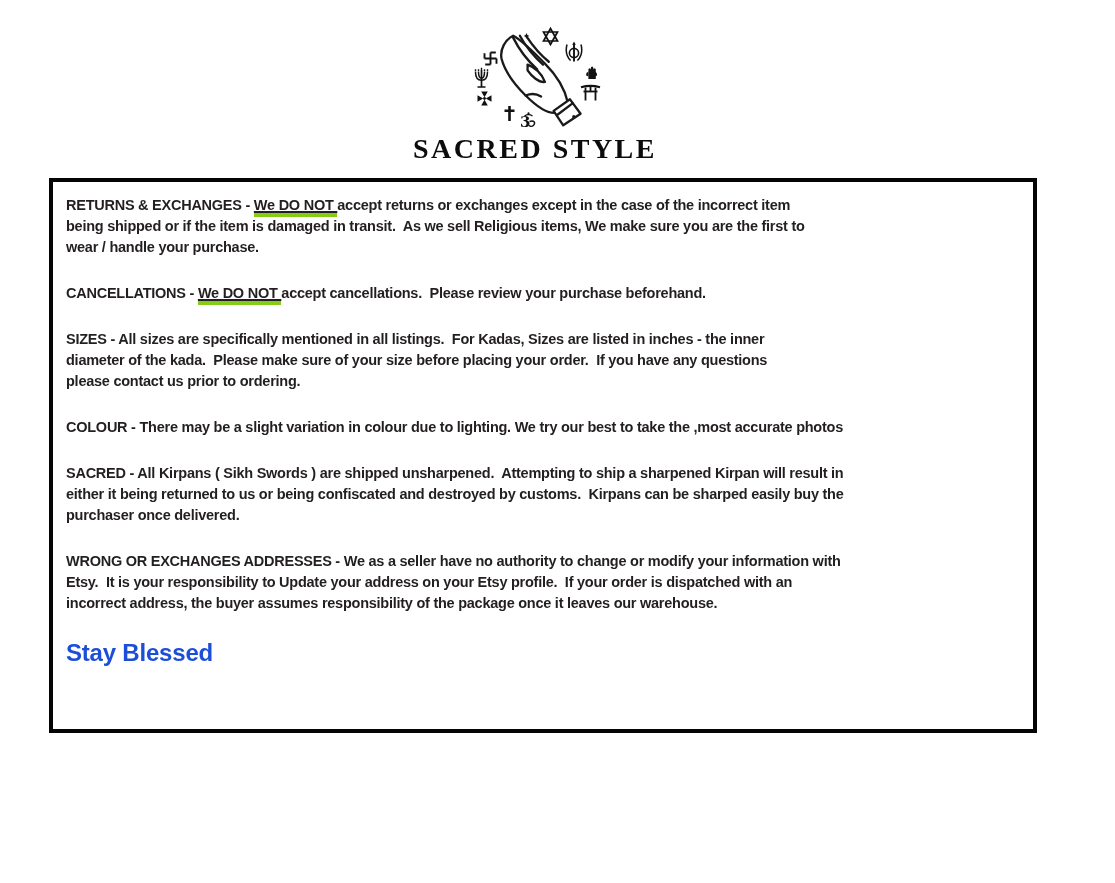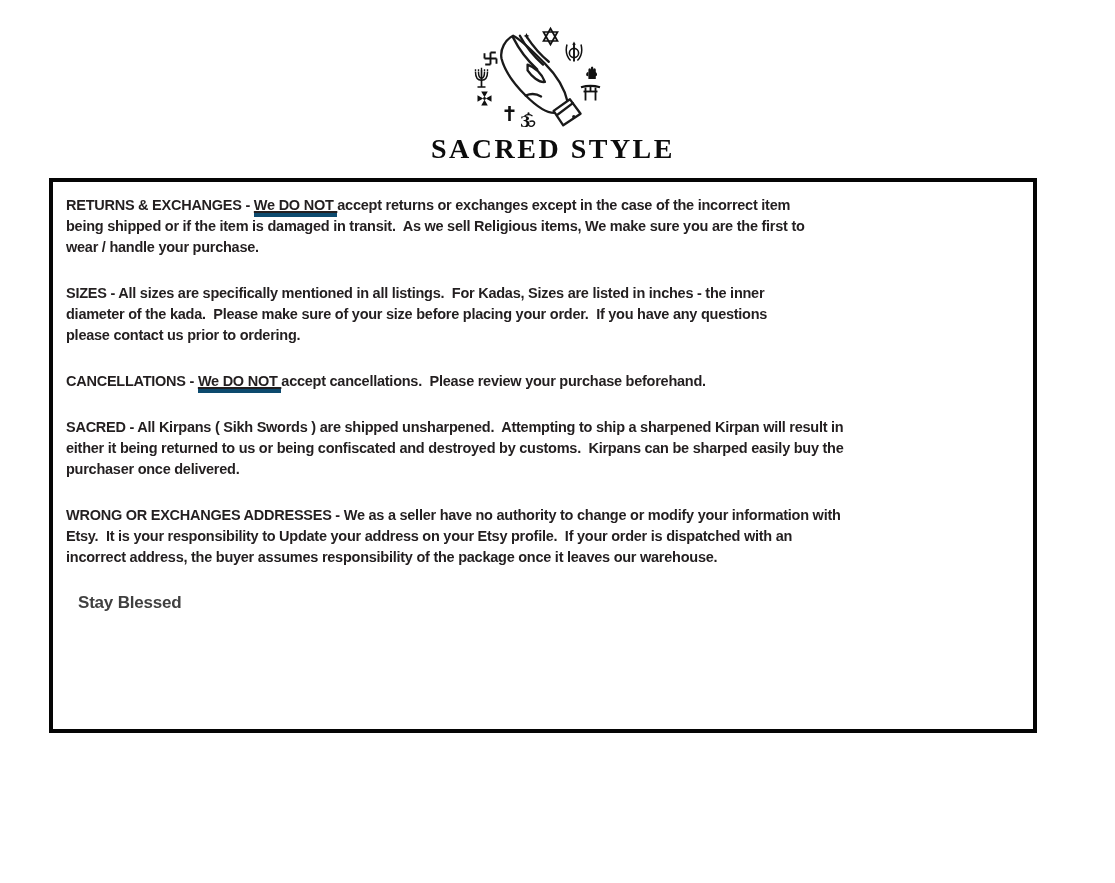--- a/index.html
+++ b/index.html
@@ -7,39 +7,39 @@
     width:1115px;height:883px;position:relative;background:#ffffff;overflow:hidden;
     font-family:"Liberation Sans","DejaVu Sans",sans-serif;color:#231f20;
   }
   
   .logo{position:absolute;left:458px;top:18px;width:190px;height:122px;}
   .logo .sym{position:absolute;z-index:1;line-height:0;}
   .logo .hands{position:absolute;left:22px;top:10px;width:126px;height:106px;z-index:2;}
   .brand{
     position:absolute;top:133px;left:0;width:1070px;text-align:center;
     font-family:"Liberation Serif","DejaVu Serif",serif;font-weight:600;
-    font-size:28px;letter-spacing:2.5px;color:#0c0c0c;padding-left:18px;
+    font-size:28px;letter-spacing:2.5px;color:#0c0c0c;
   }
   
   .policy-box{
     position:absolute;left:49px;top:178px;width:988px;height:555px;
     border:4px solid #050505;box-sizing:border-box;
     padding:13px 8px 0 13px;overflow:hidden;background:#fff;
   }
   .para{
     margin:0 0 25px 0;font-size:14.5px;line-height:21px;font-weight:700;
     letter-spacing:-0.25px;white-space:pre;color:#231f20;
   }
   .em{
     text-decoration:underline;
     text-decoration-thickness:1.5px;
-    border-bottom:4px solid #0c4a6e;
+    border-bottom:4px solid #84cc16;
   }
   .closing{
-    margin:12px;font-size:17px;font-weight:700;letter-spacing:-0.2px;color:#404040;
+    margin:0;font-size:24px;font-weight:700;letter-spacing:-0.2px;color:#1d4ed8;
   }
   svg{display:block;}
 </style>
 </head>
 <body>
 
 <div class="logo">
 
   <span class="sym" style="left:50px;top:8px;">
     <svg width="24" height="24" viewBox="0 0 24 24">
@@ -137,26 +137,27 @@
 </div>
 
 <div class="brand">SACRED STYLE</div>
 
 <div class="policy-box">
 
   <p class="para"><span>RETURNS &amp; EXCHANGES</span><span> - </span><span class="em">We DO NOT </span><span>accept returns or exchanges except in the case of the incorrect item
 being shipped or if the item is damaged in transit.  As we sell Religious items, We make sure you are the first to
 wear / handle your purchase.</span></p>
 
+  <p class="para"><span>CANCELLATIONS</span><span> - </span><span class="em">We DO NOT </span><span>accept cancellations.  Please review your purchase beforehand.</span></p>
+
   <p class="para"><span>SIZES</span><span> - </span><span>All sizes are specifically mentioned in all listings.  For Kadas, Sizes are listed in inches - the inner
 diameter of the kada.  Please make sure of your size before placing your order.  If you have any questions
 please contact us prior to ordering.</span></p>
 
-  <p class="para"><span>CANCELLATIONS</span><span> - </span><span class="em">We DO NOT </span><span>accept cancellations.  Please review your purchase beforehand.</span></p>
-
+  <p class="para"><span>COLOUR</span><span> - </span><span>There may be a slight variation in colour due to lighting. We try our best to take the ,most accurate photos</span></p>
 
   <p class="para"><span>SACRED</span><span> - </span><span>All Kirpans ( Sikh Swords ) are shipped unsharpened.  Attempting to ship a sharpened Kirpan will result in
 either it being returned to us or being confiscated and destroyed by customs.  Kirpans can be sharped easily buy the
 purchaser once delivered.</span></p>
 
   <p class="para"><span>WRONG OR EXCHANGES ADDRESSES</span><span> - </span><span>We as a seller have no authority to change or modify your information with
 Etsy.  It is your responsibility to Update your address on your Etsy profile.  If your order is dispatched with an
 incorrect address, the buyer assumes responsibility of the package once it leaves our warehouse.</span></p>
 
 

